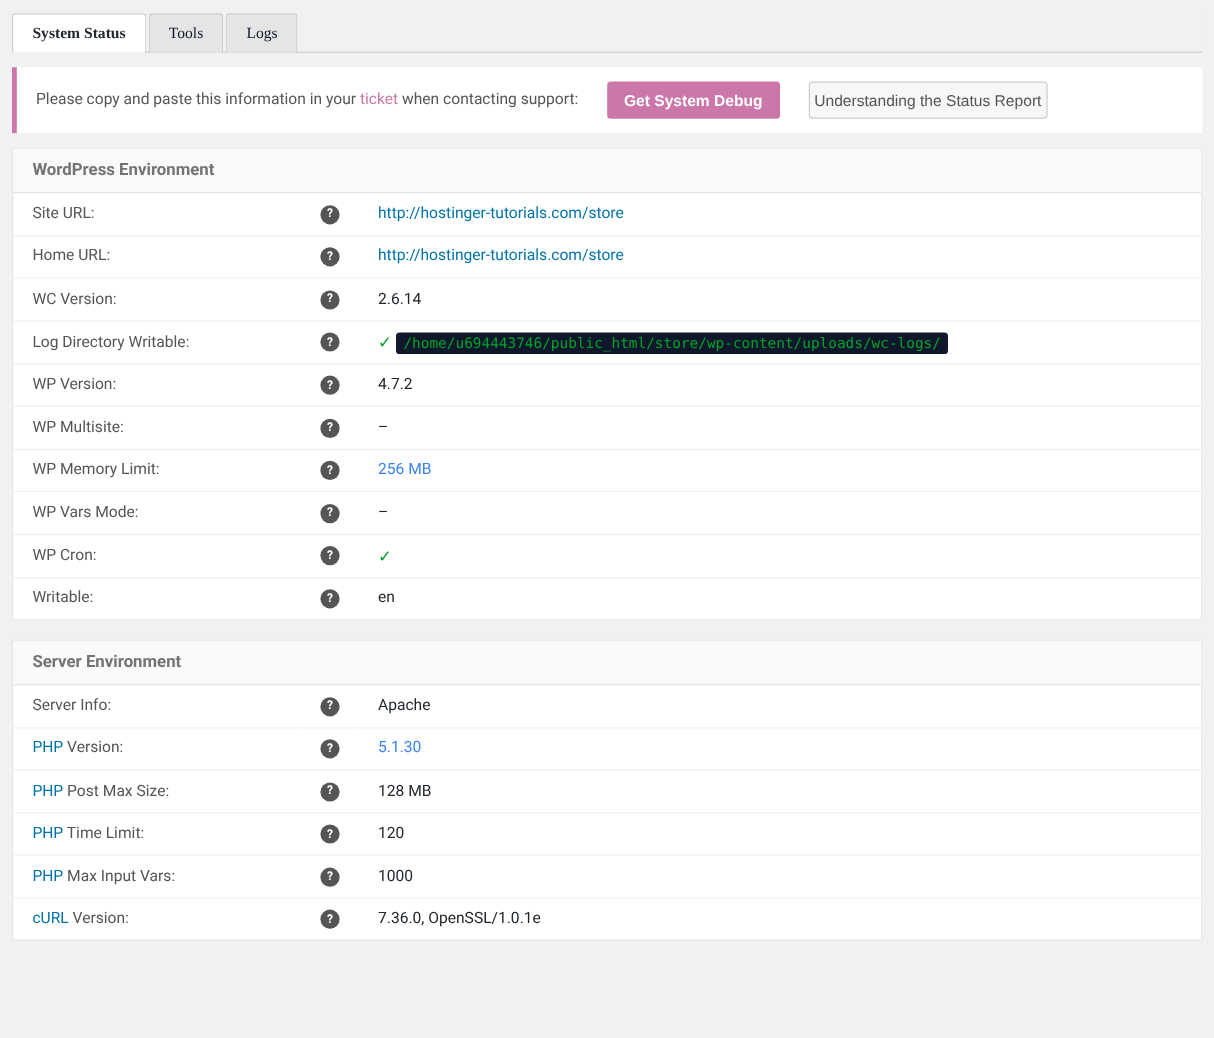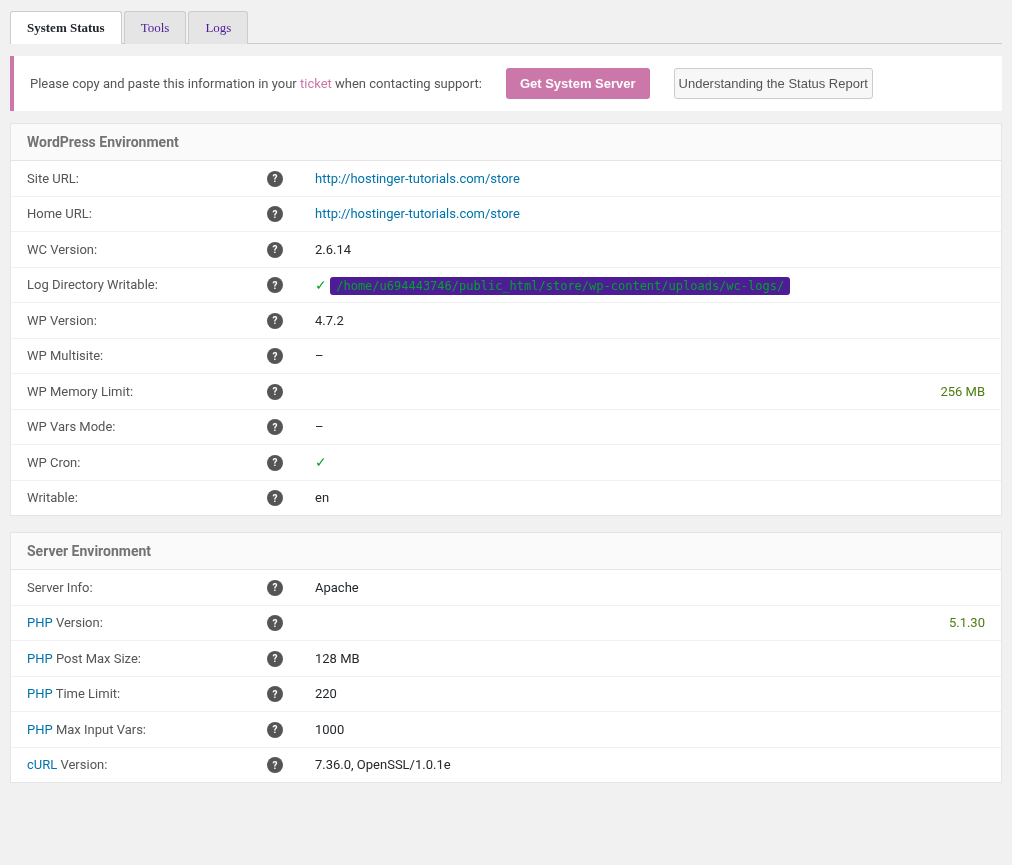--- a/index.html
+++ b/index.html
@@ -25,21 +25,21 @@
       margin-bottom: 0;
       font-family: Liberation Serif, serif;
     }
     .tab {
       padding: 8px 16px;
       border: 1px solid #ccc;
       border-bottom: none;
       background: #e5e5e5;
       cursor: pointer;
       font-size: 13px;
-      color: #4c1d95;
+      color: #0f172a;
       margin-right: 2px;
       border-radius: 3px 3px 0 0;
       position: relative;
       top: 1px;
     }
     .tab.active {
       background: #fff;
       color: #23282d;
       font-weight: 600;
       border-color: #ccc;
@@ -141,26 +141,25 @@
       color: #fff;
       font-size: 10px;
       font-weight: bold;
       cursor: pointer;
     }
     .value-link {
       color: #0073aa;
       text-decoration: none;
     }
     .value-green {
-      color: #4d7c0f;
-      text-align: right;
+      color: #3b82f6;
     }
     .value-green-bg {
       color: #00a32a;
-      background: #4c1d95;
+      background: #0f172a;
       padding: 2px 6px;
       border-radius: 3px;
       font-family: monospace;
       font-size: 12px;
     }
     .check-green {
       color: #00a32a;
       font-size: 14px;
     }
   </style>
@@ -172,21 +171,21 @@
   <div class="tabs-bar">
     <div class="tab active">System Status</div>
     <div class="tab">Tools</div>
     <div class="tab">Logs</div>
   </div>
 
   <div class="info-notice">
     <p>
       <span>Please copy and paste this information in your </span><a href="#">ticket</a><span> when contacting support:</span>
     </p>
-    <button class="btn-primary">Get System Server</button>
+    <button class="btn-primary">Get System Debug</button>
     <button class="btn-secondary">Understanding the Status Report</button>
   </div>
 
   <div class="section">
     <div class="section-header">WordPress Environment</div>
     <table class="section-table">
       <tbody id="wp-rows">
           <tr>
             <td class="col-label">Site URL:</td>
             <td class="col-help"><span class="help-icon">?</span></td>
@@ -256,21 +255,21 @@
             <td class="col-value value-green">5.1.30</td>
           </tr>
           <tr>
             <td class="col-label"><a href="#">PHP</a> Post Max Size:</td>
             <td class="col-help"><span class="help-icon">?</span></td>
             <td class="col-value">128 MB</td>
           </tr>
           <tr>
             <td class="col-label"><a href="#">PHP</a> Time Limit:</td>
             <td class="col-help"><span class="help-icon">?</span></td>
-            <td class="col-value">220</td>
+            <td class="col-value">120</td>
           </tr>
           <tr>
             <td class="col-label"><a href="#">PHP</a> Max Input Vars:</td>
             <td class="col-help"><span class="help-icon">?</span></td>
             <td class="col-value">1000</td>
           </tr>
           <tr>
             <td class="col-label"><a href="#">cURL</a> Version:</td>
             <td class="col-help"><span class="help-icon">?</span></td>
             <td class="col-value">7.36.0, OpenSSL/1.0.1e</td>

